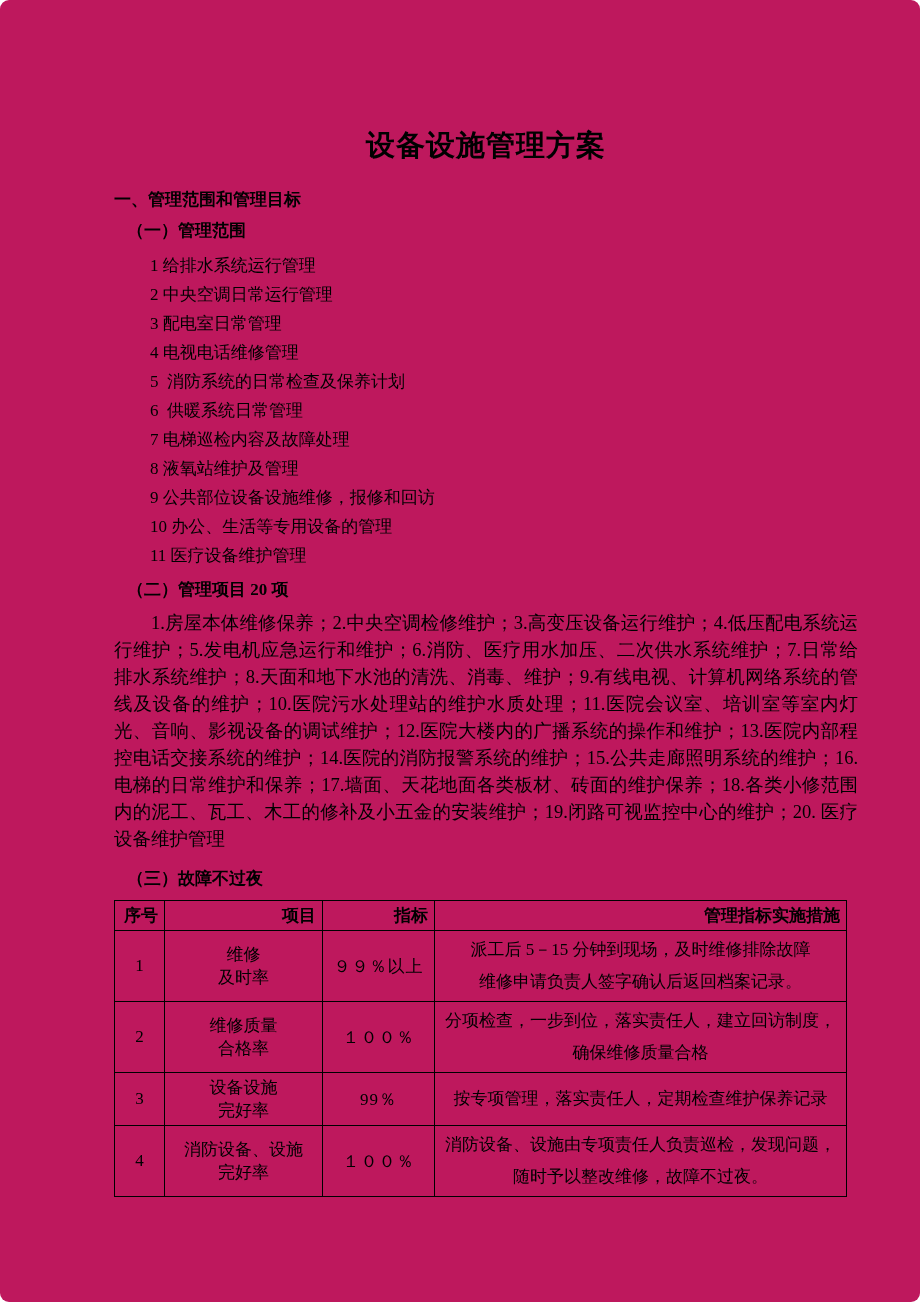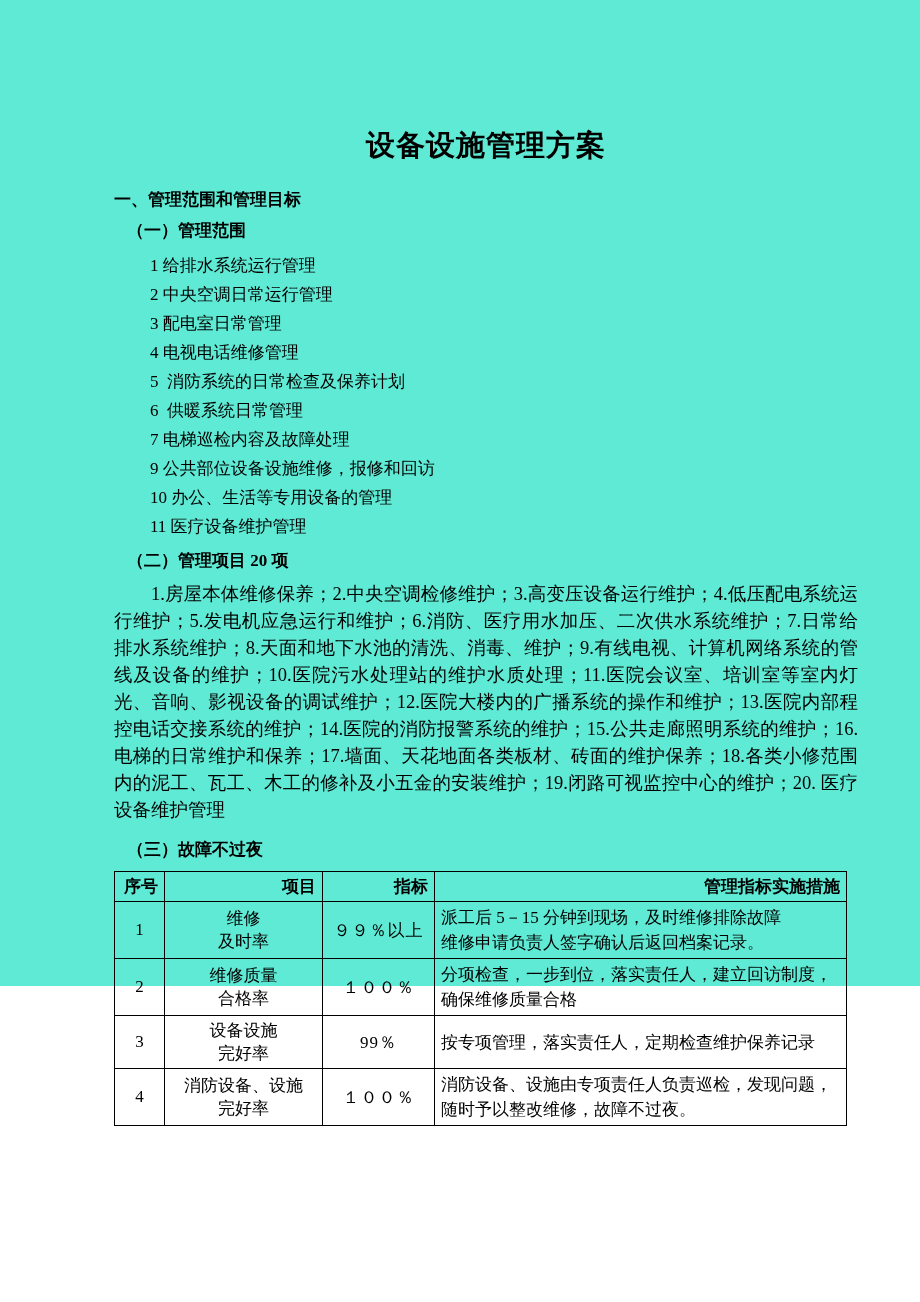--- a/index.html
+++ b/index.html
@@ -6,23 +6,24 @@
   html, body { background: #ffffff; }
   body {
     width: 920px;
     height: 1302px;
     font-family: "Liberation Serif", "DejaVu Serif", serif;
     color: #000;
     overflow: hidden;
   }
   .page {
     width: 920px;
-    height: 986px;
-    background: #5eead4;
+    height: 1302px;
+    background: #be185d;
     padding: 126px 62px 0 114px;
+    border-radius: 9px;
   }
   .doc-title {
     text-align: center;
     font-size: 29px;
     font-weight: bold;
     line-height: 38px;
     margin-bottom: 24px;
     letter-spacing: 1px;
   }
   .h-section {
@@ -63,21 +64,21 @@
     vertical-align: middle;
     padding: 3px 6px;
   }
   .mgmt-table th {
     font-weight: bold;
     text-align: right;
     height: 30px;
   }
   .c-no, .c-item, .c-target { text-align: center; }
   .c-target { letter-spacing: 1px; }
-  .c-measure { text-align: left; padding-left: 10px; line-height: 25px; }
+  .c-measure { text-align: center; padding-left: 10px; line-height: 32px; }
   .multiline { white-space: pre-line; }
   .row-tall td { height: 56px; }
   .row-mid td { height: 52px; }
   .row-short td { height: 50px; }
 </style>
 </head>
 <body>
 
 <div class="page">
 
@@ -88,20 +89,21 @@
   <p class="h-sub">（一）管理范围</p>
 
   <div class="scope-list">
     <p class="scope-item">1 给排水系统运行管理</p>
     <p class="scope-item">2 中央空调日常运行管理</p>
     <p class="scope-item">3 配电室日常管理</p>
     <p class="scope-item">4 电视电话维修管理</p>
     <p class="scope-item">5  消防系统的日常检查及保养计划</p>
     <p class="scope-item">6  供暖系统日常管理</p>
     <p class="scope-item">7 电梯巡检内容及故障处理</p>
+    <p class="scope-item">8 液氧站维护及管理</p>
     <p class="scope-item">9 公共部位设备设施维修，报修和回访</p>
     <p class="scope-item">10 办公、生活等专用设备的管理</p>
     <p class="scope-item">11 医疗设备维护管理</p>
   </div>
 
   <p class="h-sub">（二）管理项目 20 项</p>
 
   <p class="projects-para">1.房屋本体维修保养；2.中央空调检修维护；3.高变压设备运行维护；4.低压配电系统运行维护；5.发电机应急运行和维护；6.消防、医疗用水加压、二次供水系统维护；7.日常给排水系统维护；8.天面和地下水池的清洗、消毒、维护；9.有线电视、计算机网络系统的管线及设备的维护；10.医院污水处理站的维护水质处理；11.医院会议室、培训室等室内灯光、音响、影视设备的调试维护；12.医院大楼内的广播系统的操作和维护；13.医院内部程控电话交接系统的维护；14.医院的消防报警系统的维护；15.公共走廊照明系统的维护；16.电梯的日常维护和保养；17.墙面、天花地面各类板材、砖面的维护保养；18.各类小修范围内的泥工、瓦工、木工的修补及小五金的安装维护；19.闭路可视监控中心的维护；20. 医疗设备维护管理</p>
 
   <p class="h-sub h-targets">（三）故障不过夜</p>

